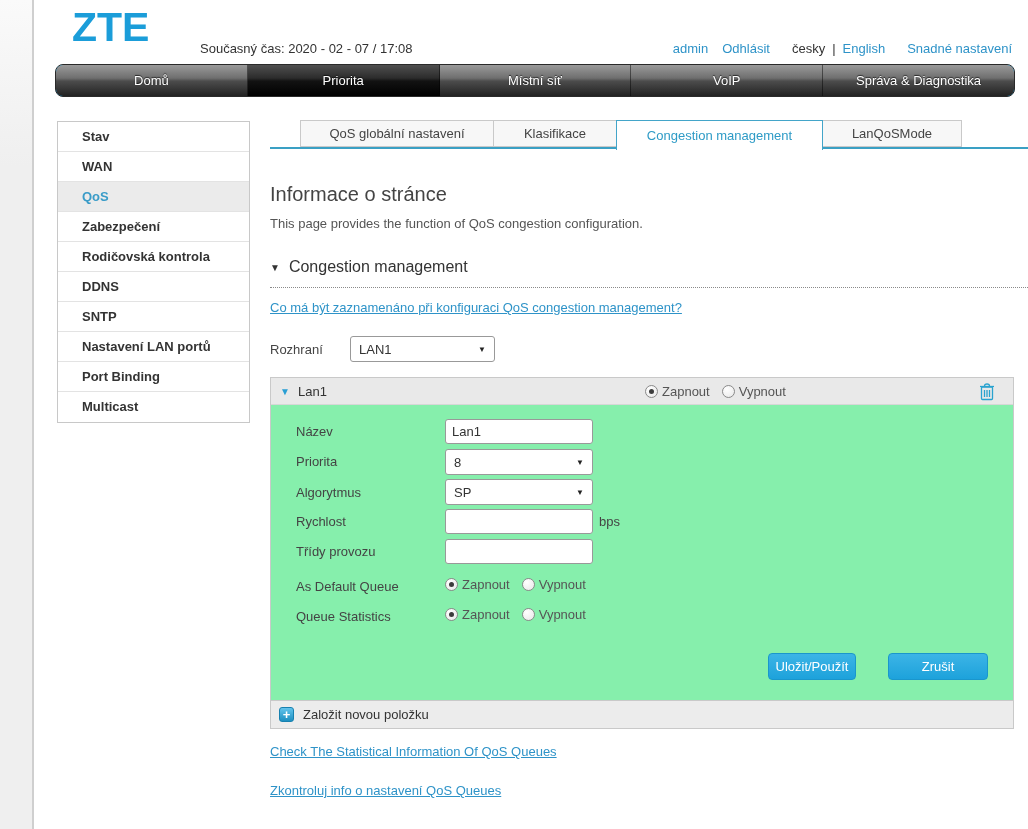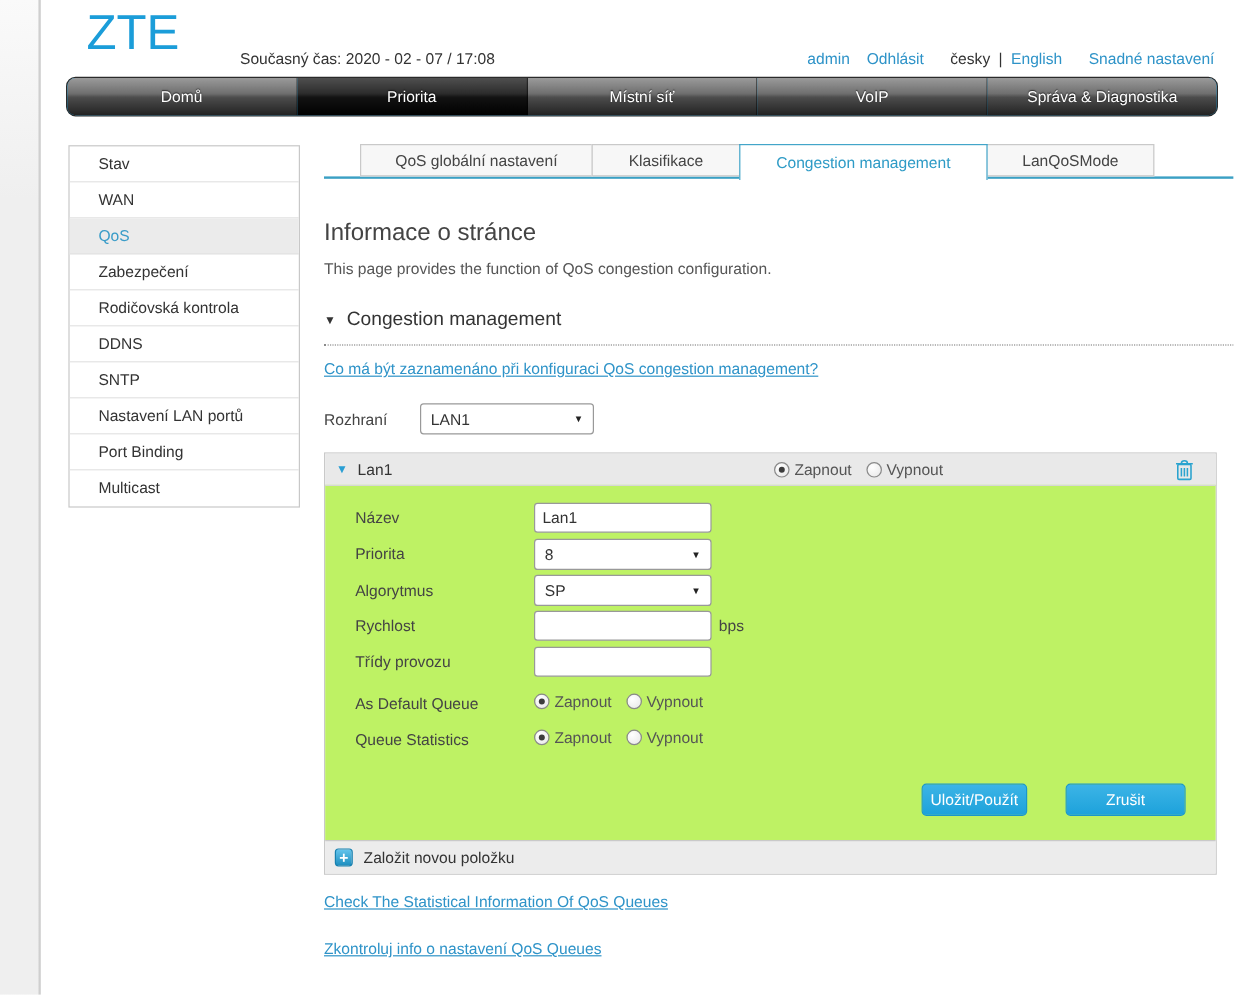--- a/index.html
+++ b/index.html
@@ -7,42 +7,42 @@
   body {
     position:relative; overflow:hidden; background:#fff;
     font-family:"Liberation Sans", sans-serif; color:#333;
   }
   
   .left-strip { position:absolute; left:0; top:0; width:34px; height:829px;
     background:linear-gradient(180deg,#fafafa,#efefef 20%,#efefef);
     border-right:2px solid #cfcfcf; }
 
   
-  .logo { position:absolute; left:72px; top:4px; font-size:41px; font-weight:normal;
+  .logo { position:absolute; left:72px; top:4px; font-size:41px; font-weight:bold;
     color:#1b9dd9; letter-spacing:0px; }
   .cur-time { position:absolute; left:200px; top:41px; font-size:13px; color:#333; }
   .top-links { position:absolute; top:41px; right:16px; font-size:13px; display:flex; align-items:center; }
   .top-links .lnk { color:#2e93c8; cursor:pointer; }
   .top-links .plain { color:#333; }
   .tl-gap14 { margin-right:14px; } .tl-gap20 { margin-right:22px; } .tl-gap6 { margin-right:7px; }
 
   
   .nav { position:absolute; left:55px; top:64px; width:960px; height:33px;
     border-radius:8px; overflow:hidden; display:flex; border:1px solid #2a2a2a;
     background:#0ea5e9; }
   .nav-item { flex:1; display:flex; align-items:center; justify-content:center;
     color:#fff; font-size:13px; cursor:pointer; text-shadow:0 -1px 1px rgba(0,0,0,.7);
     background:linear-gradient(180deg,#9a9a9a 0%,#6f6f6f 42%,#4c4c4c 52%,#2d2d2d 88%,#222 100%);
     border-right:1px solid rgba(0,0,0,.45); }
   .nav-item:last-child { border-right:none; }
   .nav-item.active { background:linear-gradient(180deg,#4f4f4f 0%,#2c2c2c 42%,#121212 52%,#000 100%); }
 
   
   .sidebar { position:absolute; left:57px; top:121px; width:193px; background:#fff;
-    border:1px solid #c8c8c8; }
+    border:1px solid #c8c8c8;font-weight:bold; }
   .side-item { height:30px; line-height:30px; padding-left:24px; font-size:13px;
     color:#333; border-bottom:1px solid #e3e3e3; cursor:pointer; }
   .side-item:last-child { border-bottom:none; }
   .side-item.active { background:#ebebeb; color:#3a9cc8; }
 
   
   .tab-underline { position:absolute; left:270px; top:147px; width:758px; height:2px;
     background:#3aa0c4; z-index:1; }
   .tabs { position:absolute; left:300px; top:120px; height:30px; display:flex; z-index:2;text-align:center; }
   .tab { height:27px; background:#f7f7f7; border:1px solid #c9c9c9; margin-left:-1px;
@@ -76,21 +76,21 @@
   .iface-select { position:absolute; left:350px; top:336px; width:145px; }
 
   
   .group { position:absolute; left:270px; top:377px; width:744px; border:1px solid #c9c9c9; }
   .group-hdr { height:26px; background:#e9e9e9; position:relative; display:flex; align-items:center; }
   .group-hdr .tri { color:#2a9fd4; font-size:10px; position:absolute; left:9px; top:8px; cursor:pointer; }
   .group-hdr .ttl { position:absolute; left:27px; font-size:13px; color:#333; }
   .hdr-radios { position:absolute; left:374px; display:flex; align-items:center; }
   .trash { position:absolute; right:18px; top:4px; cursor:pointer; }
 
-  .group-body { position:relative; height:296px; background:#bef264; border-top:1px solid #d7d7d7; }
+  .group-body { position:relative; height:296px; background:#86efac; border-top:1px solid #d7d7d7; }
   .frow-label { position:absolute; left:25px; font-size:13px; color:#444; }
   .tinput { position:absolute; left:174px; width:148px; height:25px; border:1px solid #999;
     border-radius:3px; background:#fff; font-size:13px; color:#333; padding:0 6px;
     font-family:"Liberation Sans", sans-serif; }
   .fselect { position:absolute; left:174px; width:148px; }
   .suffix { position:absolute; left:328px; font-size:13px; color:#444; }
   .frow-radios { position:absolute; left:174px; display:flex; align-items:center; }
 
   .radio { width:13px; height:13px; border-radius:50%; border:1px solid #8a8a8a;
     background:radial-gradient(circle at 35% 30%, #fff, #e7e7e7); display:inline-block;

